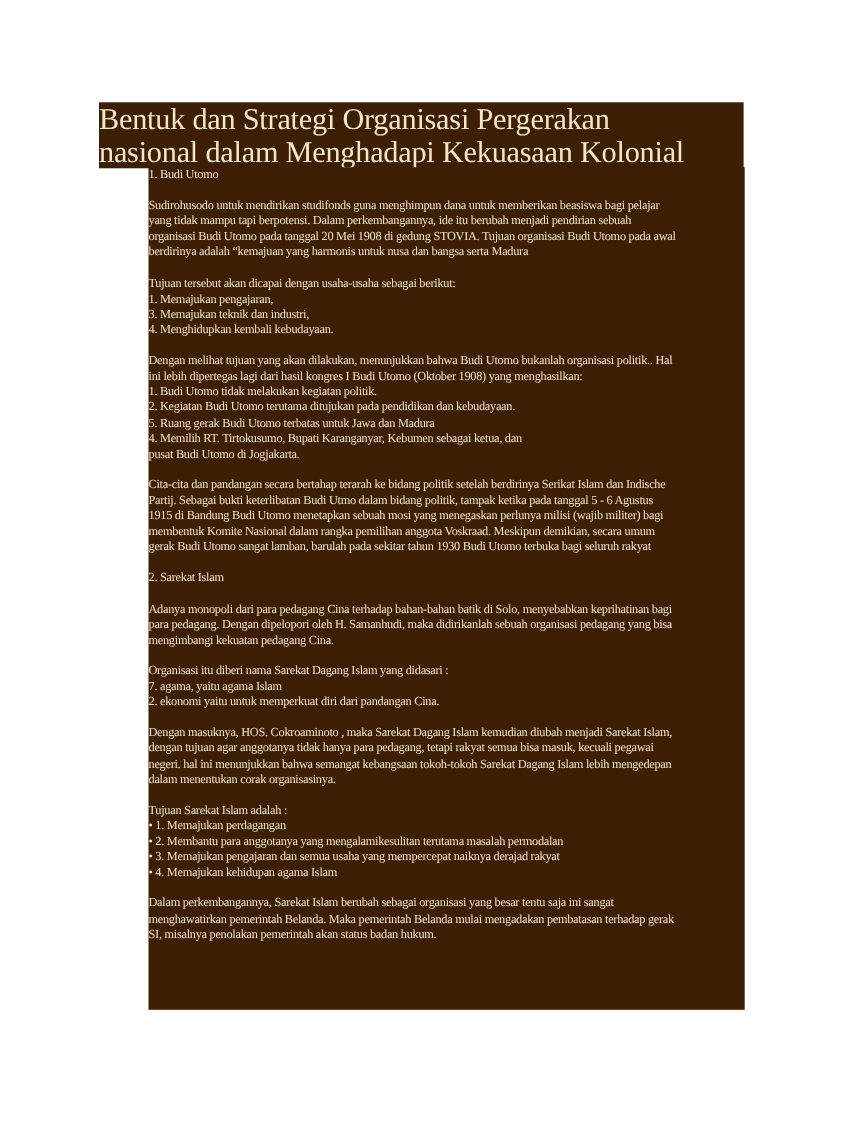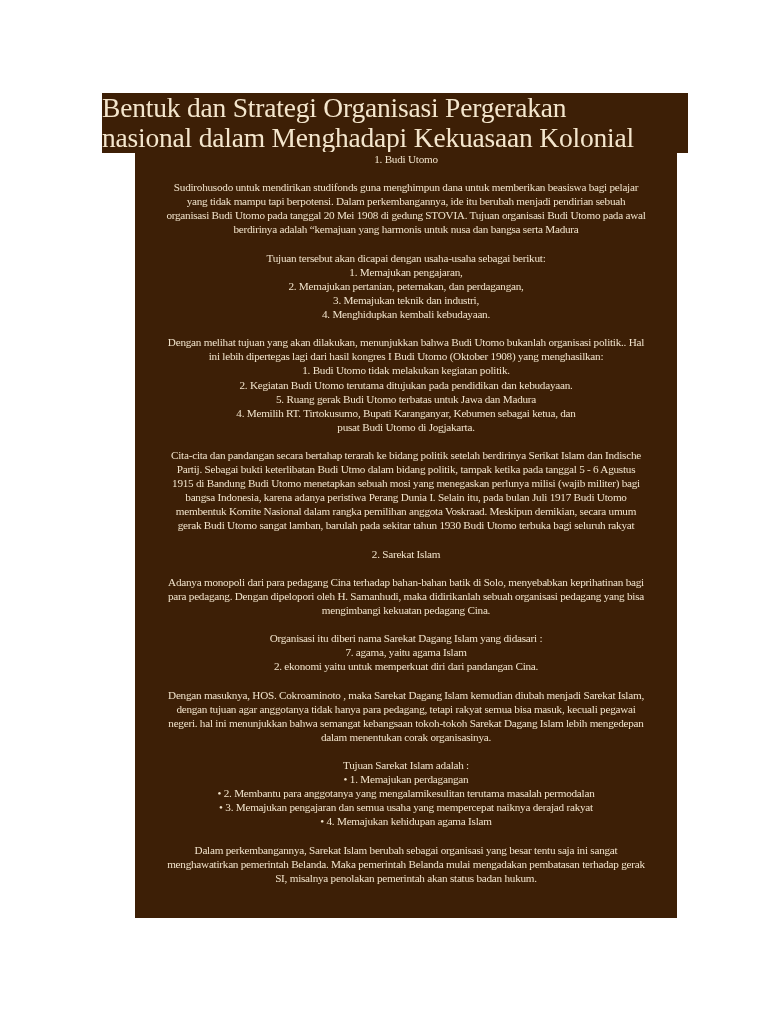--- a/index.html
+++ b/index.html
@@ -8,21 +8,21 @@
       background: #ffffff;
     }
     body {
       width: 768px;
       height: 1024px;
       position: relative;
       overflow: hidden;
     }
     .title-block {
       position: absolute;
-      left: 102px;
+      left: 90px;
       top: 93px;
       width: 586px;
       height: 60px;
       background: #3d1f06;
       box-sizing: border-box;
       padding: 0 0 0 0;
     }
     .title-line {
       font-family: "Liberation Serif", "DejaVu Serif", serif;
       color: #f4e6cd;
@@ -40,21 +40,20 @@
       background: #3d1f06;
       box-sizing: border-box;
       padding: 0 0 0 0;
     }
     .body-text {
       font-family: "Liberation Serif", "DejaVu Serif", serif;
       color: #f1e3cb;
       font-size: 11.2px;
       line-height: 14.1px;
       letter-spacing: -0.25px;
-      text-align: center;
     }
     .line {
       white-space: nowrap;
       display: block;
       height: 14.1px;
     }
     .gap {
       display: block;
       height: 14.1px;
     }
@@ -77,42 +76,40 @@
       <span class="line">Sudirohusodo untuk mendirikan studifonds guna menghimpun dana untuk memberikan beasiswa bagi pelajar</span>
       <span class="line">yang tidak mampu tapi berpotensi. Dalam perkembangannya, ide itu berubah menjadi pendirian sebuah</span>
       <span class="line">organisasi Budi Utomo pada tanggal 20 Mei 1908 di gedung STOVIA. Tujuan organisasi Budi Utomo pada awal</span>
       <span class="line">berdirinya adalah “kemajuan yang harmonis untuk nusa dan bangsa serta Madura</span>
     </div>
     <span class="gap"></span>
 
     <div>
       <span class="line">Tujuan tersebut akan dicapai dengan usaha-usaha sebagai berikut:</span>
       <span class="line">1. Memajukan pengajaran,</span>
-      <span class="line">2. Memajukan pertanian, peternakan, dan perdagangan,</span>
       <span class="line">3. Memajukan teknik dan industri,</span>
       <span class="line">4. Menghidupkan kembali kebudayaan.</span>
     </div>
     <span class="gap"></span>
 
     <div>
       <span class="line">Dengan melihat tujuan yang akan dilakukan, menunjukkan bahwa Budi Utomo bukanlah organisasi politik.. Hal</span>
       <span class="line">ini lebih dipertegas lagi dari hasil kongres I Budi Utomo (Oktober 1908) yang menghasilkan:</span>
       <span class="line">1. Budi Utomo tidak melakukan kegiatan politik.</span>
       <span class="line">2. Kegiatan Budi Utomo terutama ditujukan pada pendidikan dan kebudayaan.</span>
       <span class="line">5. Ruang gerak Budi Utomo terbatas untuk Jawa dan Madura</span>
       <span class="line">4. Memilih RT. Tirtokusumo, Bupati Karanganyar, Kebumen sebagai ketua, dan</span>
       <span class="line">pusat Budi Utomo di Jogjakarta.</span>
     </div>
     <span class="gap"></span>
 
     <div>
       <span class="line">Cita-cita dan pandangan secara bertahap terarah ke bidang politik setelah berdirinya Serikat Islam dan Indische</span>
       <span class="line">Partij. Sebagai bukti keterlibatan Budi Utmo dalam bidang politik, tampak ketika pada tanggal 5 - 6 Agustus</span>
       <span class="line">1915 di Bandung Budi Utomo menetapkan sebuah mosi yang menegaskan perlunya milisi (wajib militer) bagi</span>
-      <span class="line">bangsa Indonesia, karena adanya peristiwa Perang Dunia I. Selain itu, pada bulan Juli 1917 Budi Utomo</span>
       <span class="line">membentuk Komite Nasional dalam rangka pemilihan anggota Voskraad. Meskipun demikian, secara umum</span>
       <span class="line">gerak Budi Utomo sangat lamban, barulah pada sekitar tahun 1930 Budi Utomo terbuka bagi seluruh rakyat</span>
     </div>
     <span class="gap"></span>
 
     <span class="line">2. Sarekat Islam</span>
     <span class="gap"></span>
 
     <div>
       <span class="line">Adanya monopoli dari para pedagang Cina terhadap bahan-bahan batik di Solo, menyebabkan keprihatinan bagi</span>

